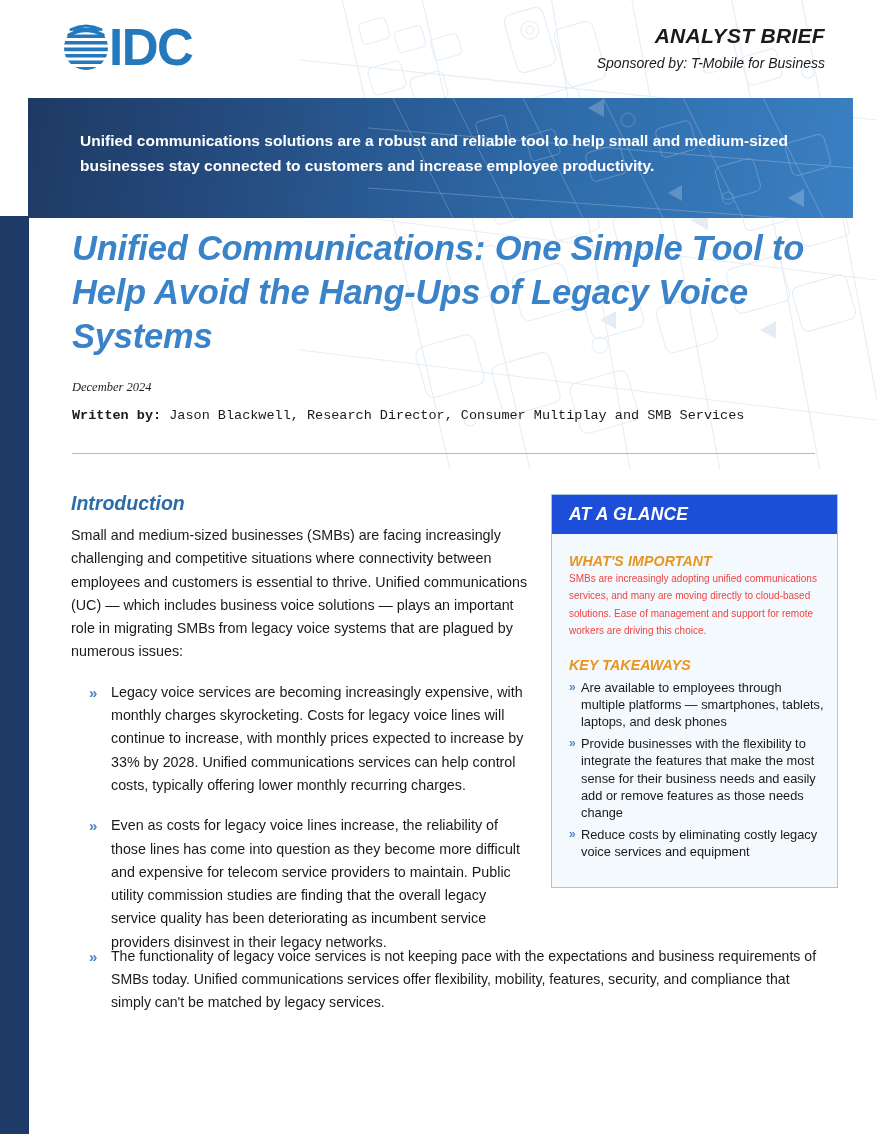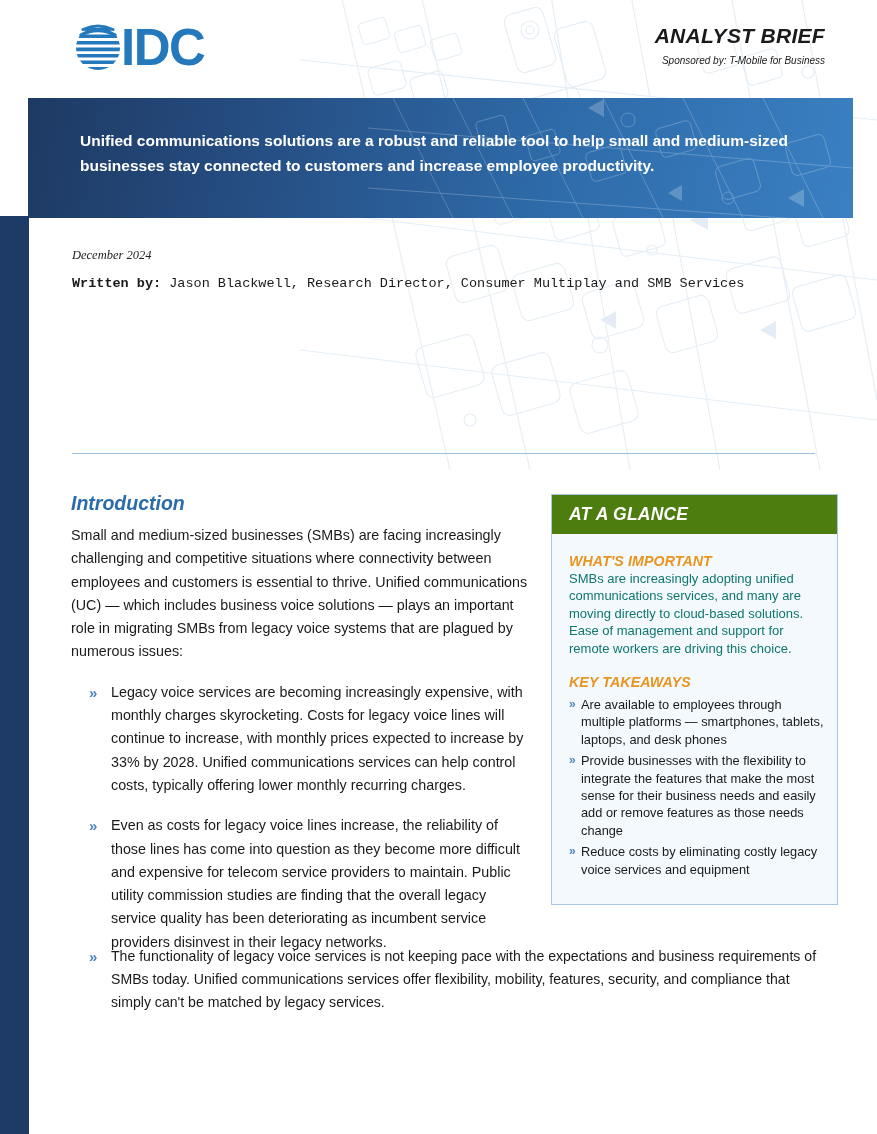--- a/index.html
+++ b/index.html
@@ -30,41 +30,41 @@
     background: #1d3b66;
     z-index: 3;
   }
 
   
   .header {
     position: absolute; left: 0; top: 0; width: 877px; height: 98px;
     z-index: 2;
   }
   .logo {
-    position: absolute; left: 72px; top: 22px;
+    position: absolute; left: 60px; top: 22px;
     display: flex; align-items: center; gap: 0px;
   }
   .logo-globe { width: 52px; height: 52px; display:block; }
   .logo-text {
     font-family: "Liberation Sans", sans-serif;
     font-size: 51px; font-weight: 700; color: #2479bd;
     letter-spacing: -1.5px; line-height: 52px;
     margin-left: -3px;
   }
   .header-right {
     position: absolute; right: 52px; top: 24px; text-align: right;
   }
   .analyst-brief {
     font-family: "Liberation Sans", sans-serif;
     font-style: italic; font-weight: 700;
     font-size: 21px; color: #1a1a1a; letter-spacing: .3px;
   }
   .sponsored {
     font-family: "Liberation Sans", sans-serif;
-    font-style: italic; font-size: 10px; color: #1a1a1a;
+    font-style: italic; font-size: 14px; color: #1a1a1a;
     margin-top: 7px;
   }
 
   
   .banner {
     position: absolute; left: 28px; top: 98px; width: 825px; height: 120px;
     background: linear-gradient(100deg, #1e3a63 0%, #24497c 22%, #2e6aa8 62%, #3a80c2 100%);
     z-index: 4; overflow: hidden;
   }
   .banner-art { position: absolute; inset: 0; opacity: .22; }
@@ -134,35 +134,35 @@
   .full-bullet ul.chev li { margin-bottom: 0; font-size: 14.1px; line-height: 23.2px; }
 
   
   .glance {
     position: absolute; left: 551px; top: 494px; width: 287px;
     border: 1px solid #a8c6e2;
     background: #f4f9fd;
     z-index: 5;
   }
   .glance-head {
-    background: #4d7c0f; color: #ffffff;
+    background: #1d4ed8; color: #ffffff;
     font-family: "Liberation Sans", sans-serif;
     font-style: italic; font-weight: 700; font-size: 17.5px;
     padding: 9px 0 9px 17px; letter-spacing: .2px;
   }
   .glance-body { padding: 19px 13px 22px 17px; }
   .glance-sub {
     font-family: "Liberation Sans", sans-serif;
     font-style: italic; font-weight: 700; font-size: 14.2px;
     color: #e8941f; margin: 0 0 1px 0; letter-spacing: .1px;
   }
   .glance-sub.second { margin-top: 17px; }
   .glance-p {
     font-family: "Liberation Sans", sans-serif;
-    font-size: 13px; line-height: 17.4px; color: #0f766e; margin: 0;
+    font-size: 10px; line-height: 17.4px; color: #ef4444; margin: 0;
   }
   ul.gchev { list-style: none; margin: 6px 0 0 0; padding: 0; }
   ul.gchev li {
     position: relative; padding-left: 12px;
     font-family: "Liberation Sans", sans-serif;
     font-size: 12.8px; line-height: 17.4px; color: #1a1a1a;
     margin-bottom: 4px;
   }
   ul.gchev li .chev {
     position: absolute; left: 0; top: 0; color: #4a86c4;
@@ -280,20 +280,21 @@
         <circle cx="700" cy="100" r="6"></circle>
       <path d="M560 10 l16 -9 l0 18 z" fill="#ffffff" stroke="none"></path>
       <path d="M760 100 l16 -9 l0 18 z" fill="#ffffff" stroke="none"></path>
       <path d="M640 95 l14 -8 l0 16 z" fill="#ffffff" stroke="none"></path>
     </g>
   </svg>
   <div class="banner-text">Unified communications solutions are a robust and reliable tool to help small and medium-sized businesses stay connected to customers and increase employee productivity.</div>
 </div>
 
 <div class="title-block">
+  <h1 class="doc-title">Unified Communications: One Simple Tool to Help Avoid the Hang-Ups of Legacy Voice Systems</h1>
   <div class="doc-date">December 2024</div>
   <div class="doc-author"><b>Written by:</b><span> Jason Blackwell, Research Director, Consumer Multiplay and SMB Services</span></div>
 </div>
 
 <div class="rule"></div>
 
 <div class="body-left">
   <h2 class="sec-head">Introduction</h2>
   <p class="para">Small and medium-sized businesses (SMBs) are facing increasingly challenging and competitive situations where connectivity between employees and customers is essential to thrive. Unified communications (UC) — which includes business voice solutions — plays an important role in migrating SMBs from legacy voice systems that are plagued by numerous issues:</p>
   <ul class="chev">

